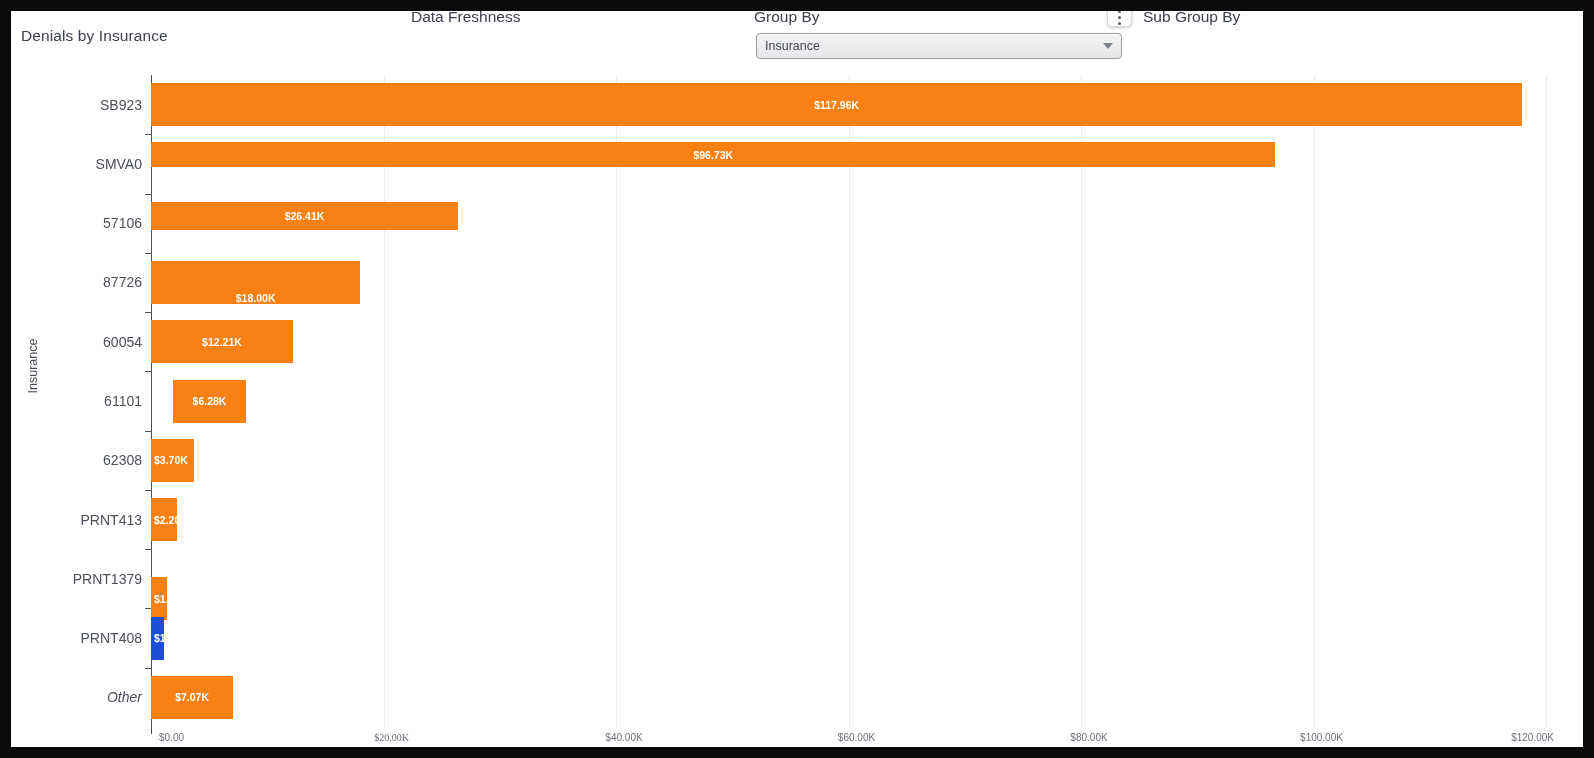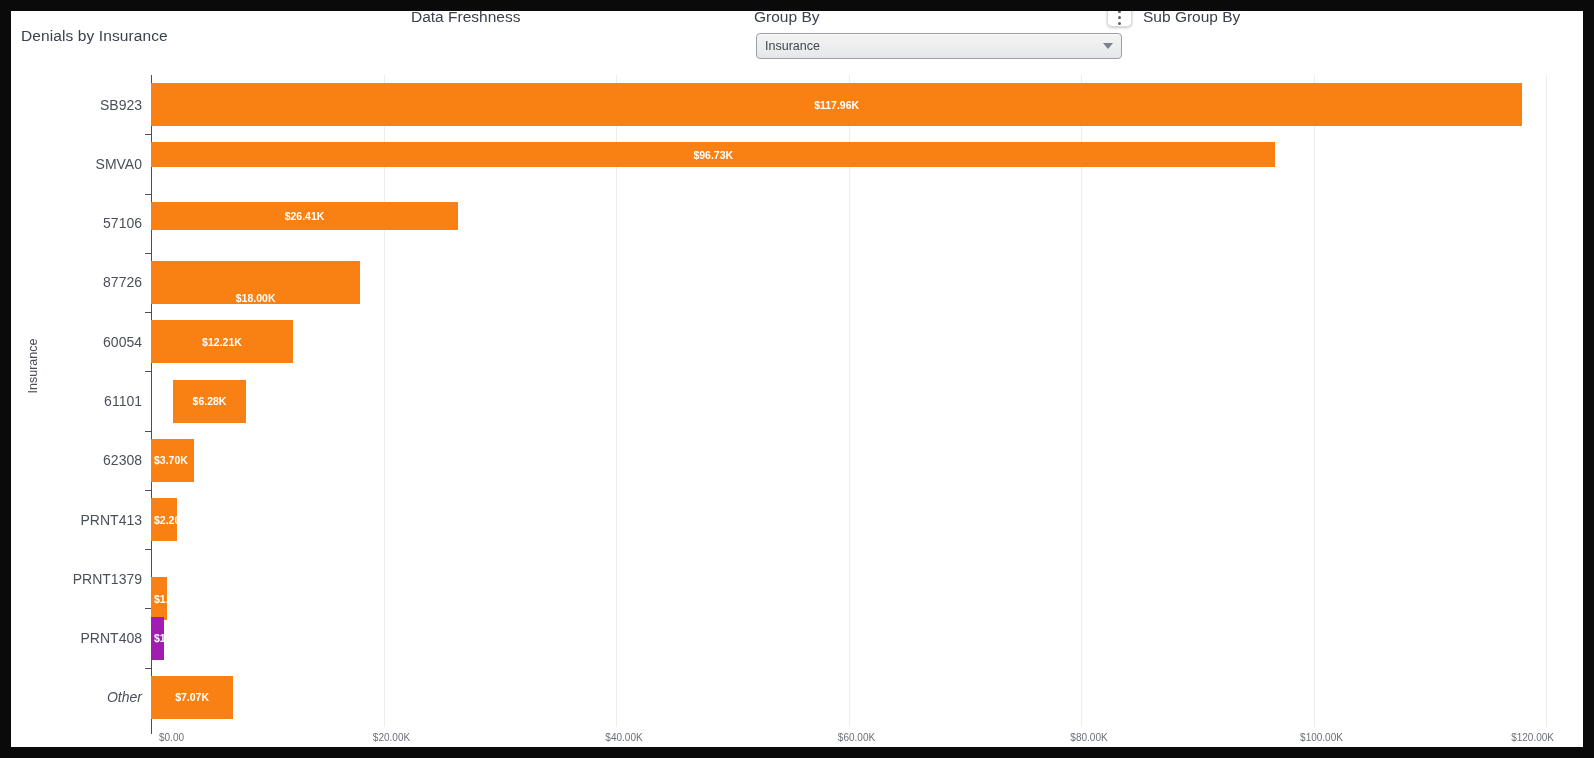--- a/index.html
+++ b/index.html
@@ -300,30 +300,30 @@
           </div>
           <div class="bar narrow" style="left: 140px; top: 427.773px; width: 43.0125px; height: 43px; background: rgb(249, 128, 18);">
             <span class="bar-label">$3.70K</span>
           </div>
           <div class="bar narrow" style="left: 140px; top: 487.045px; width: 25.575px; height: 43px; background: rgb(249, 128, 18);">
             <span class="bar-label">$2.20K</span>
           </div>
           <div class="bar narrow" style="left: 140px; top: 546.318px; width: 15.6937px; height: 43px; background: rgb(249, 128, 18); margin-top: 20px;">
             <span class="bar-label">$1.35K</span>
           </div>
-          <div class="bar narrow" style="left: 140px; top: 605.591px; width: 13.3687px; height: 43px; background: #a21caf;">
+          <div class="bar narrow" style="left: 140px; top: 605.591px; width: 13.3687px; height: 43px; background: #1d4ed8;">
             <span class="bar-label">$1.15K</span>
           </div>
           <div class="bar" style="left: 140px; top: 664.864px; width: 82.1887px; height: 43px; background: rgb(249, 128, 18);">
             <span class="bar-label">$7.07K</span>
           </div>
         </div>
       <div id="xlabels">
           <div class="x-label first" style="left: 140px;">$0.00</div>
-          <div class="x-label" style="left: 372.5px;">$20.00K</div>
+          <div class="x-label" style="left: 372.5px; font-family: Liberation Serif, serif;">$20.00K</div>
           <div class="x-label" style="left: 605px;">$40.00K</div>
           <div class="x-label" style="left: 837.5px;">$60.00K</div>
           <div class="x-label" style="left: 1070px;">$80.00K</div>
           <div class="x-label" style="left: 1302.5px;">$100.00K</div>
           <div class="x-label last" style="left: 1535px;">$120.00K</div>
         </div>
     </div>
 
   </div>
 </div>

